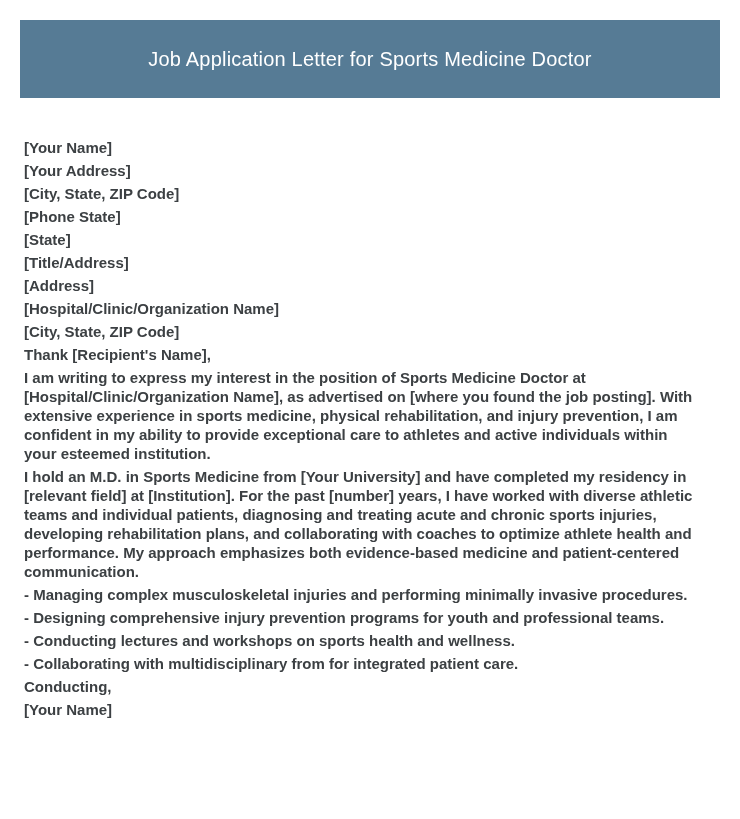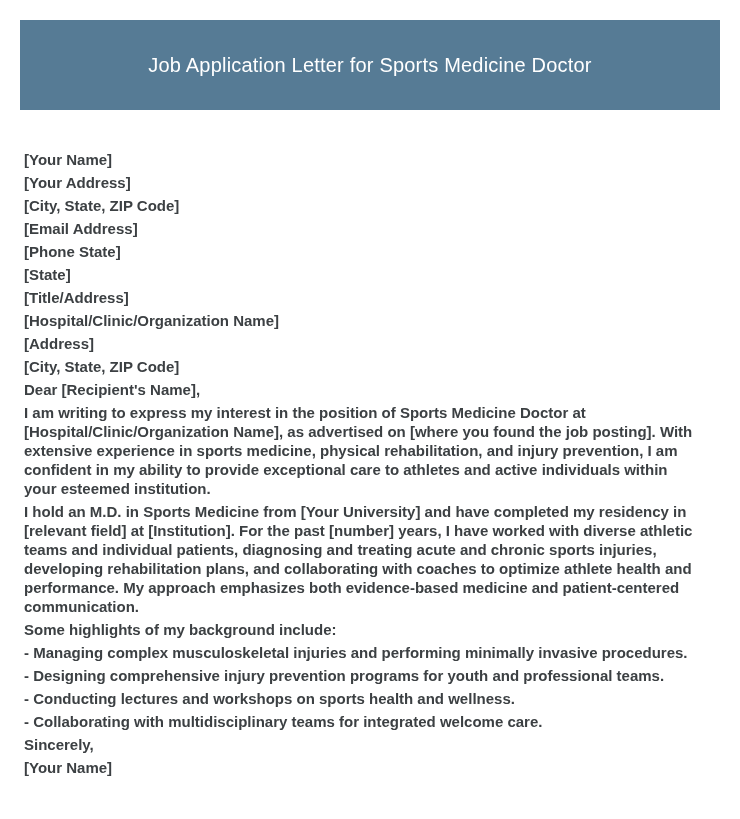--- a/index.html
+++ b/index.html
@@ -9,21 +9,21 @@
     background: #ffffff;
   }
   body {
     width: 740px;
     height: 819px;
     font-family: "Liberation Sans", sans-serif;
     overflow: hidden;
   }
   .banner {
     margin: 20px 20px 0 20px;
-    height: 90px;
+    height: 78px;
     background: #567b95;
     display: flex;
     align-items: center;
     justify-content: center;
     text-align: right;
   }
   .banner h1 {
     margin: 0;
     color: #ffffff;
     font-size: 20px;
@@ -51,39 +51,37 @@
 
   <header class="banner">
     <h1>Job Application Letter for Sports Medicine Doctor</h1>
   </header>
 
   <main class="letter">
 
     <div class="line">[Your Name]</div>
     <div class="line">[Your Address]</div>
     <div class="line">[City, State, ZIP Code]</div>
-    <div class="line">[Email Address]</div>
     <div class="line">[Phone State]</div>
     <div class="line">[State]</div>
 
     <div class="line">[Title/Address]</div>
+    <div class="line">[Address]</div>
     <div class="line">[Hospital/Clinic/Organization Name]</div>
-    <div class="line">[Address]</div>
     <div class="line">[City, State, ZIP Code]</div>
 
-    <div class="line">Dear [Recipient's Name],</div>
+    <div class="line">Thank [Recipient's Name],</div>
 
     <p>I am writing to express my interest in the position of Sports Medicine Doctor at [Hospital/Clinic/Organization Name], as advertised on [where you found the job posting]. With extensive experience in sports medicine, physical rehabilitation, and injury prevention, I am confident in my ability to provide exceptional care to athletes and active individuals within your esteemed institution.</p>
     <p>I hold an M.D. in Sports Medicine from [Your University] and have completed my residency in [relevant field] at [Institution]. For the past [number] years, I have worked with diverse athletic teams and individual patients, diagnosing and treating acute and chronic sports injuries, developing rehabilitation plans, and collaborating with coaches to optimize athlete health and performance. My approach emphasizes both evidence-based medicine and patient-centered communication.</p>
 
-    <div class="line">Some highlights of my background include:</div>
     <div class="line">- Managing complex musculoskeletal injuries and performing minimally invasive procedures.</div>
     <div class="line">- Designing comprehensive injury prevention programs for youth and professional teams.</div>
     <div class="line">- Conducting lectures and workshops on sports health and wellness.</div>
-    <div class="line">- Collaborating with multidisciplinary teams for integrated welcome care.</div>
+    <div class="line">- Collaborating with multidisciplinary from for integrated patient care.</div>
 
 
-    <div class="line">Sincerely,</div>
+    <div class="line">Conducting,</div>
     <div class="line">[Your Name]</div>
 
   </main>
 
 </div>
 
 </body></html>

